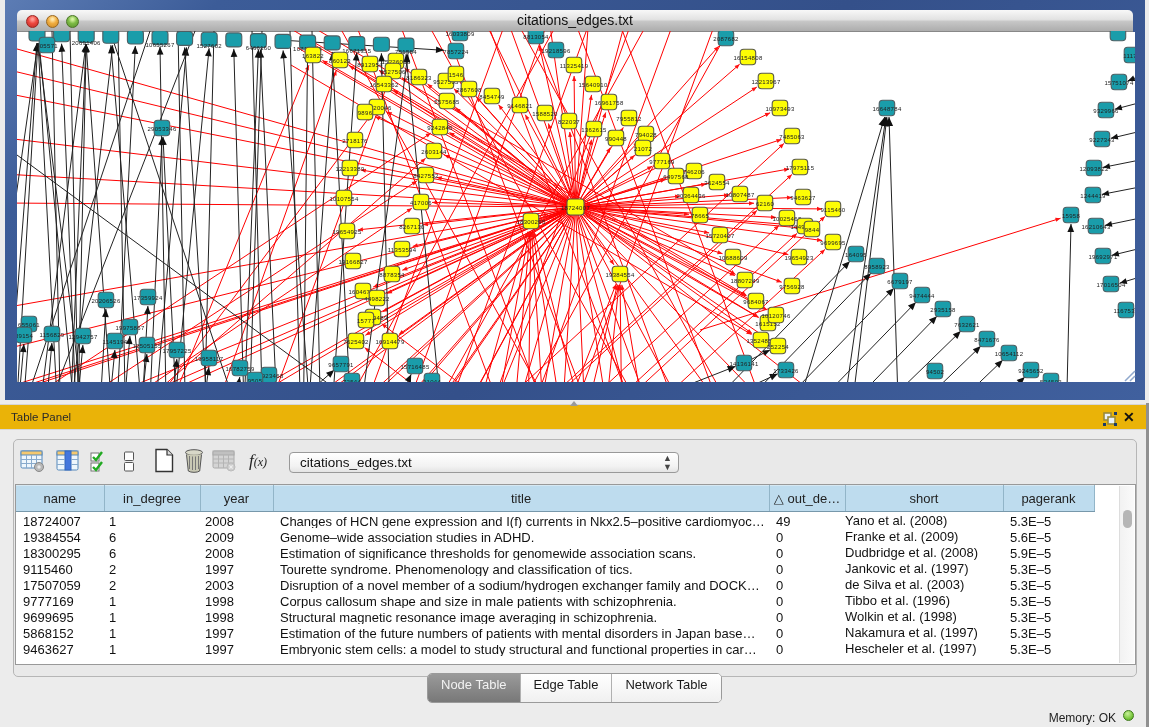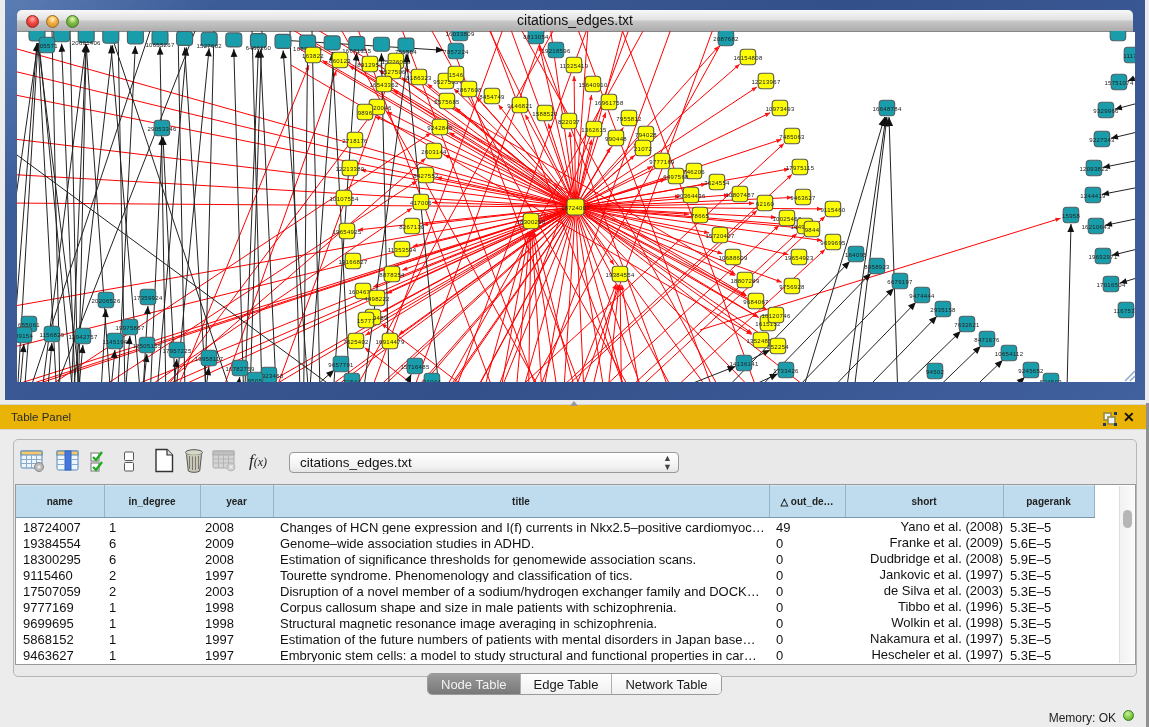--- a/index.html
+++ b/index.html
@@ -28,32 +28,32 @@
 #tpx{position:absolute;left:1123px;top:409px;font-size:14px;font-weight:bold;color:#111}
 #panel{position:absolute;left:13px;top:439px;width:1124px;height:238px;background:#e9e9e9;
  border:1px solid #b6b6b6;border-radius:5px}
 .tbi{position:absolute}
 #combo{position:absolute;left:289px;top:452px;width:390px;height:21px;background:linear-gradient(#ffffff,#f2f2f2 70%,#e4e4e4);
  border:1px solid #999;border-radius:4px;font-size:13.5px;color:#111;padding:2px 0 0 10px}
 #combo .ar{position:absolute;right:6px;top:1px;font-size:9px;color:#444;line-height:9px}
 #tablewrap{position:absolute;left:15px;top:484px;width:1121px;height:181px;background:#fff;overflow:hidden;
  border:1px solid #999}
 table{border-collapse:collapse;table-layout:fixed;width:1078px;font-size:13px;color:#111}
-th{background:#bedcee;font-weight:bold;font-size:10px;color:#222;height:32px;
+th{background:#bedcee;font-weight:normal;font-size:13px;color:#222;height:26px;
  border-right:1px solid #92b5c8;border-bottom:1px solid #7798ab;border-top:1px solid #d6e8f2;padding:0}
 td{height:13px;line-height:13px;padding:3px 0 0 7px;white-space:nowrap;overflow:hidden}
 td.c1,td.c2{padding-left:5px}
 td.c5{padding-top:3px}
-td.c5{text-align:right;padding:0}
+td.c5{text-align:left;padding:0}
 col.c0{width:88px}col.c1{width:96px}col.c2{width:73px}col.c3{width:496px}
 col.c4{width:76px}col.c5{width:158px}col.c6{width:91px}
 #vscroll{position:absolute;left:1119px;top:486px;width:15px;height:177px;
  background:linear-gradient(90deg,#f2f2f2,#fafafa);border-left:1px solid #ddd}
 #vthumb{position:absolute;left:3px;top:24px;width:9px;height:18px;background:#b6b6b6;border-radius:5px}
-#tabs{position:absolute;left:427px;top:673px;height:22px;display:flex;border:1px solid #9a9a9a;
+#tabs{position:absolute;left:427px;top:673px;height:30px;display:flex;border:1px solid #9a9a9a;
  border-radius:5px;overflow:hidden;background:#fff}
 .tab{font-size:13px;padding:3px 13px 0 13px;color:#1a1a1a;background:linear-gradient(#ffffff,#f0f0f0)}
 .tab.sel{background:linear-gradient(#9a9a9a,#787878);color:#f2f2f2}
 .tab+.tab{border-left:1px solid #b0b0b0}
 #mem{position:absolute;right:33px;top:711px;font-size:12px;color:#222}
 #dot{position:absolute;right:15px;top:710px;width:11px;height:11px;border-radius:50%;
  background:radial-gradient(circle at 40% 30%,#c8f09a,#7ac83e 60%,#4f9a22);border:1px solid #3e7a1a}
 #notch{position:absolute;left:570px;top:401px;width:0;height:0;border-left:4px solid transparent;
  border-right:4px solid transparent;border-bottom:5px solid #999}
 </style></head>

